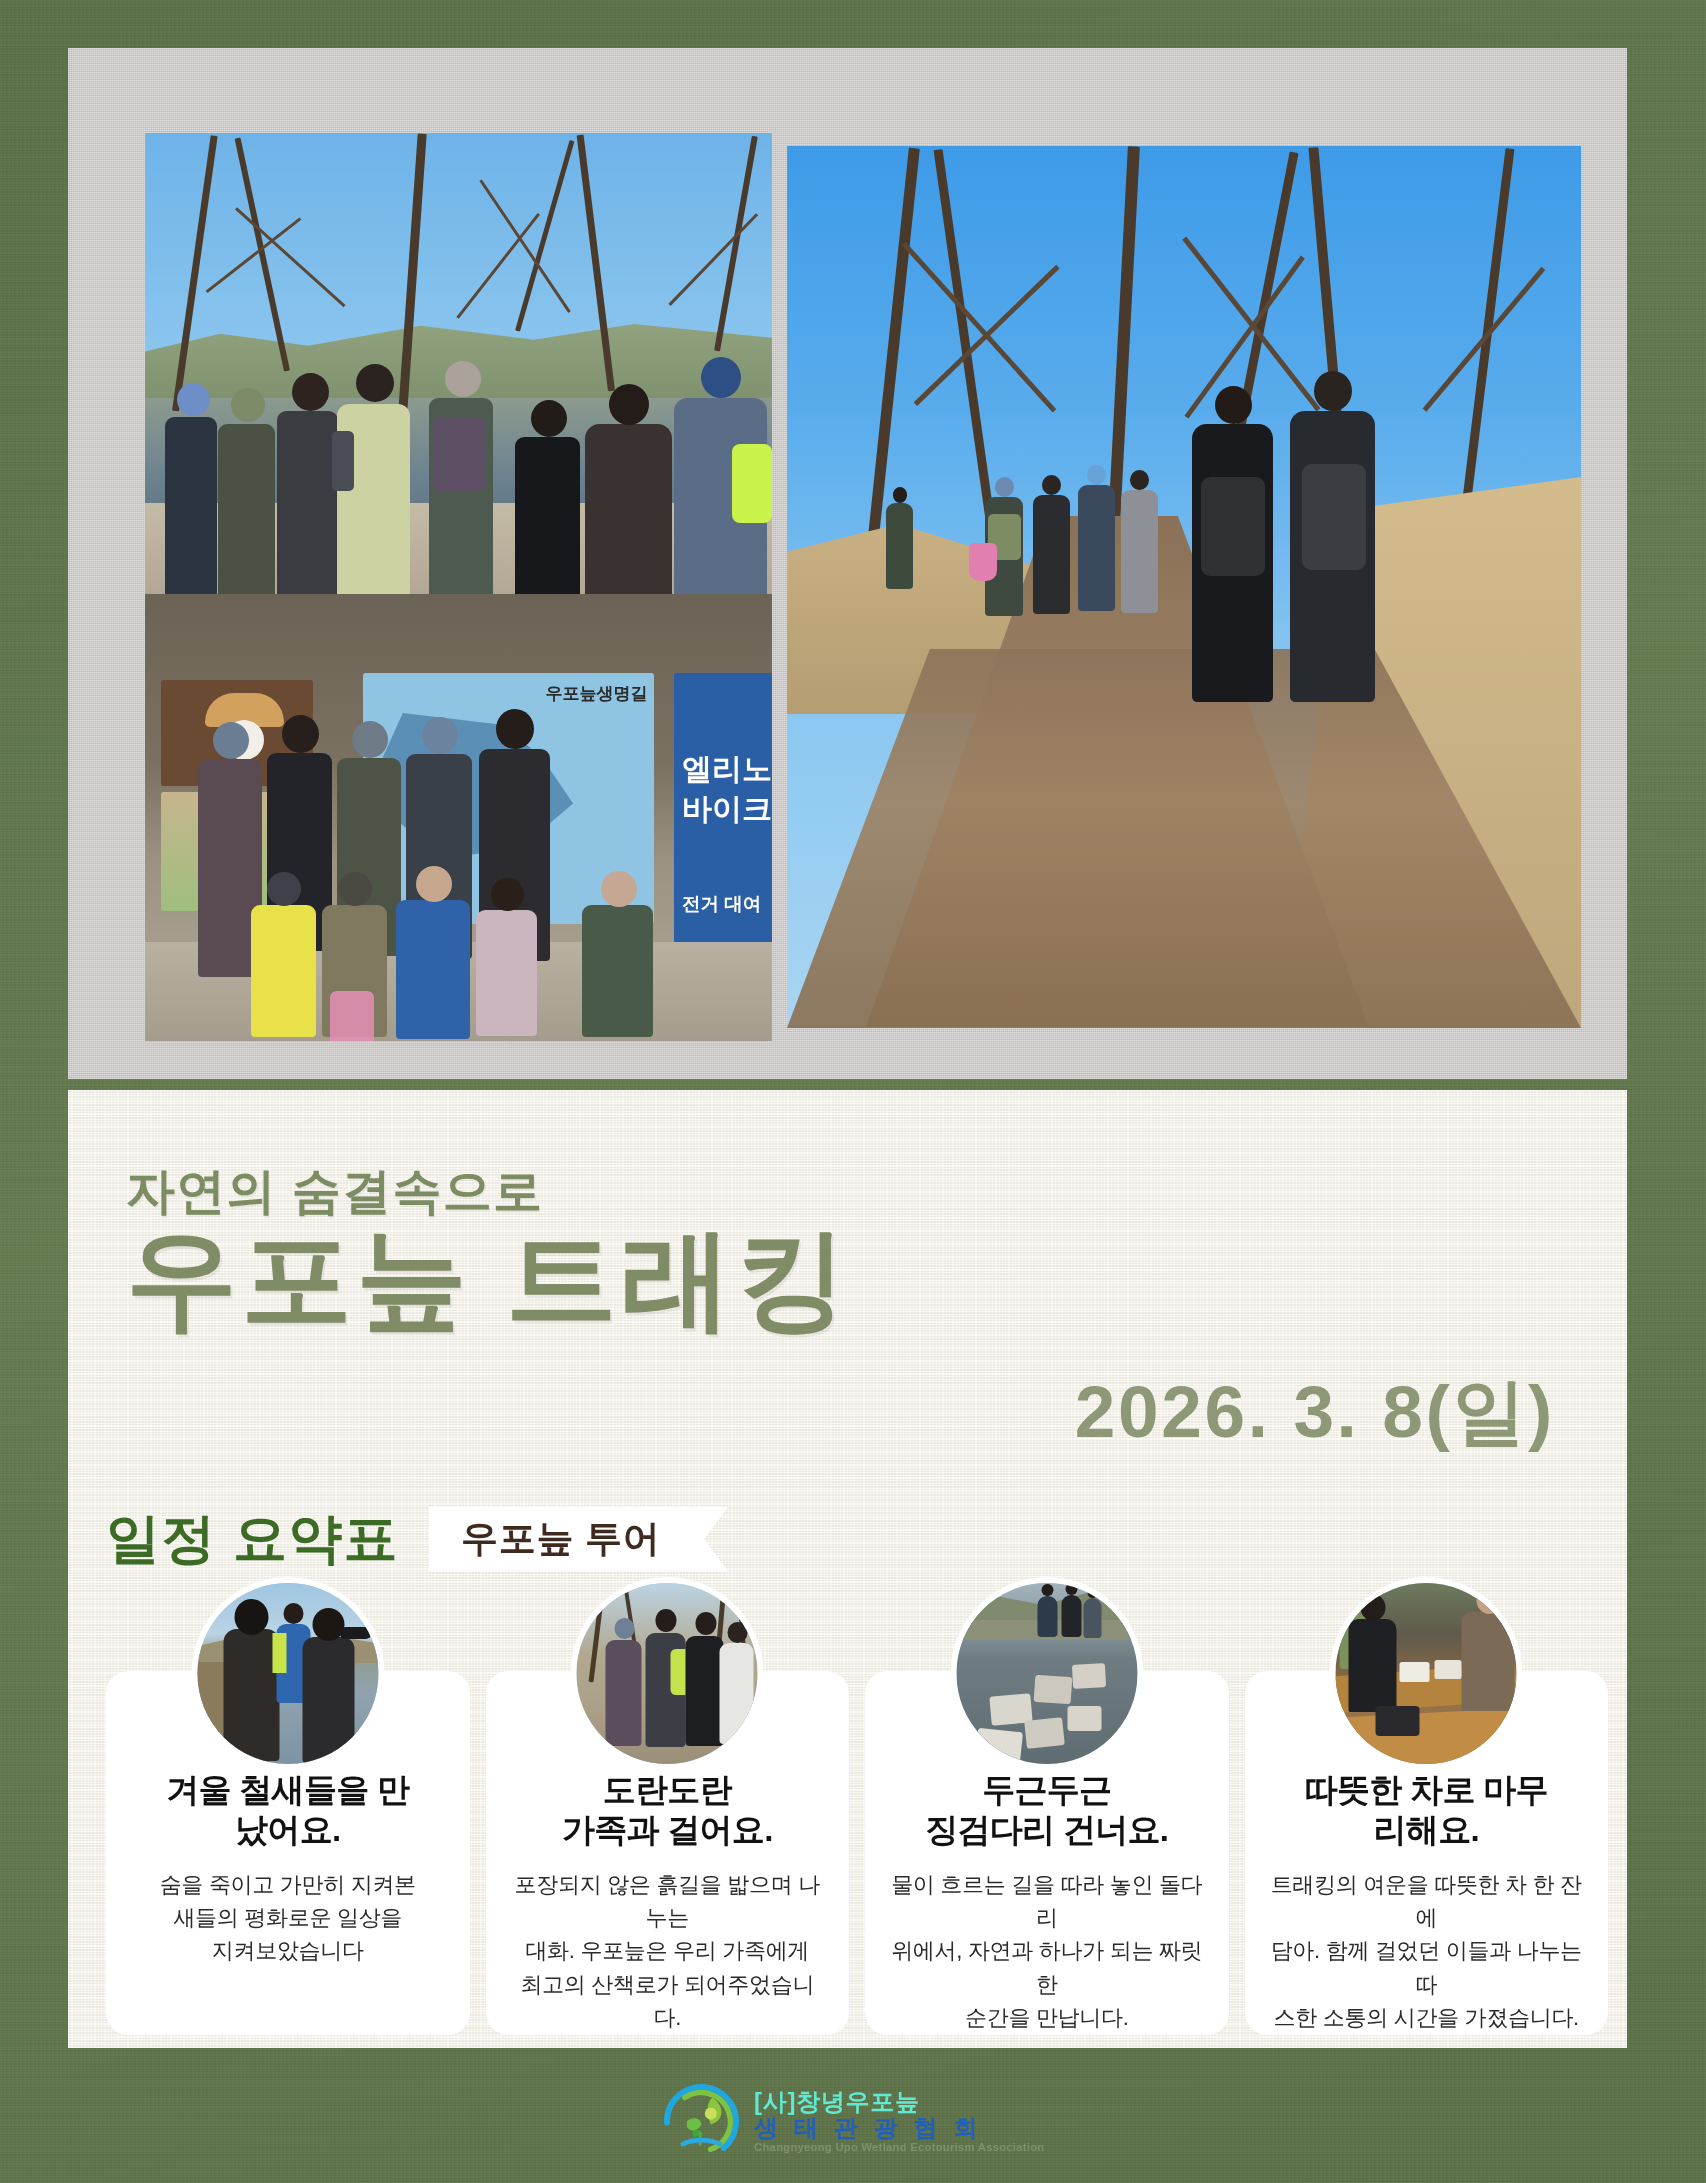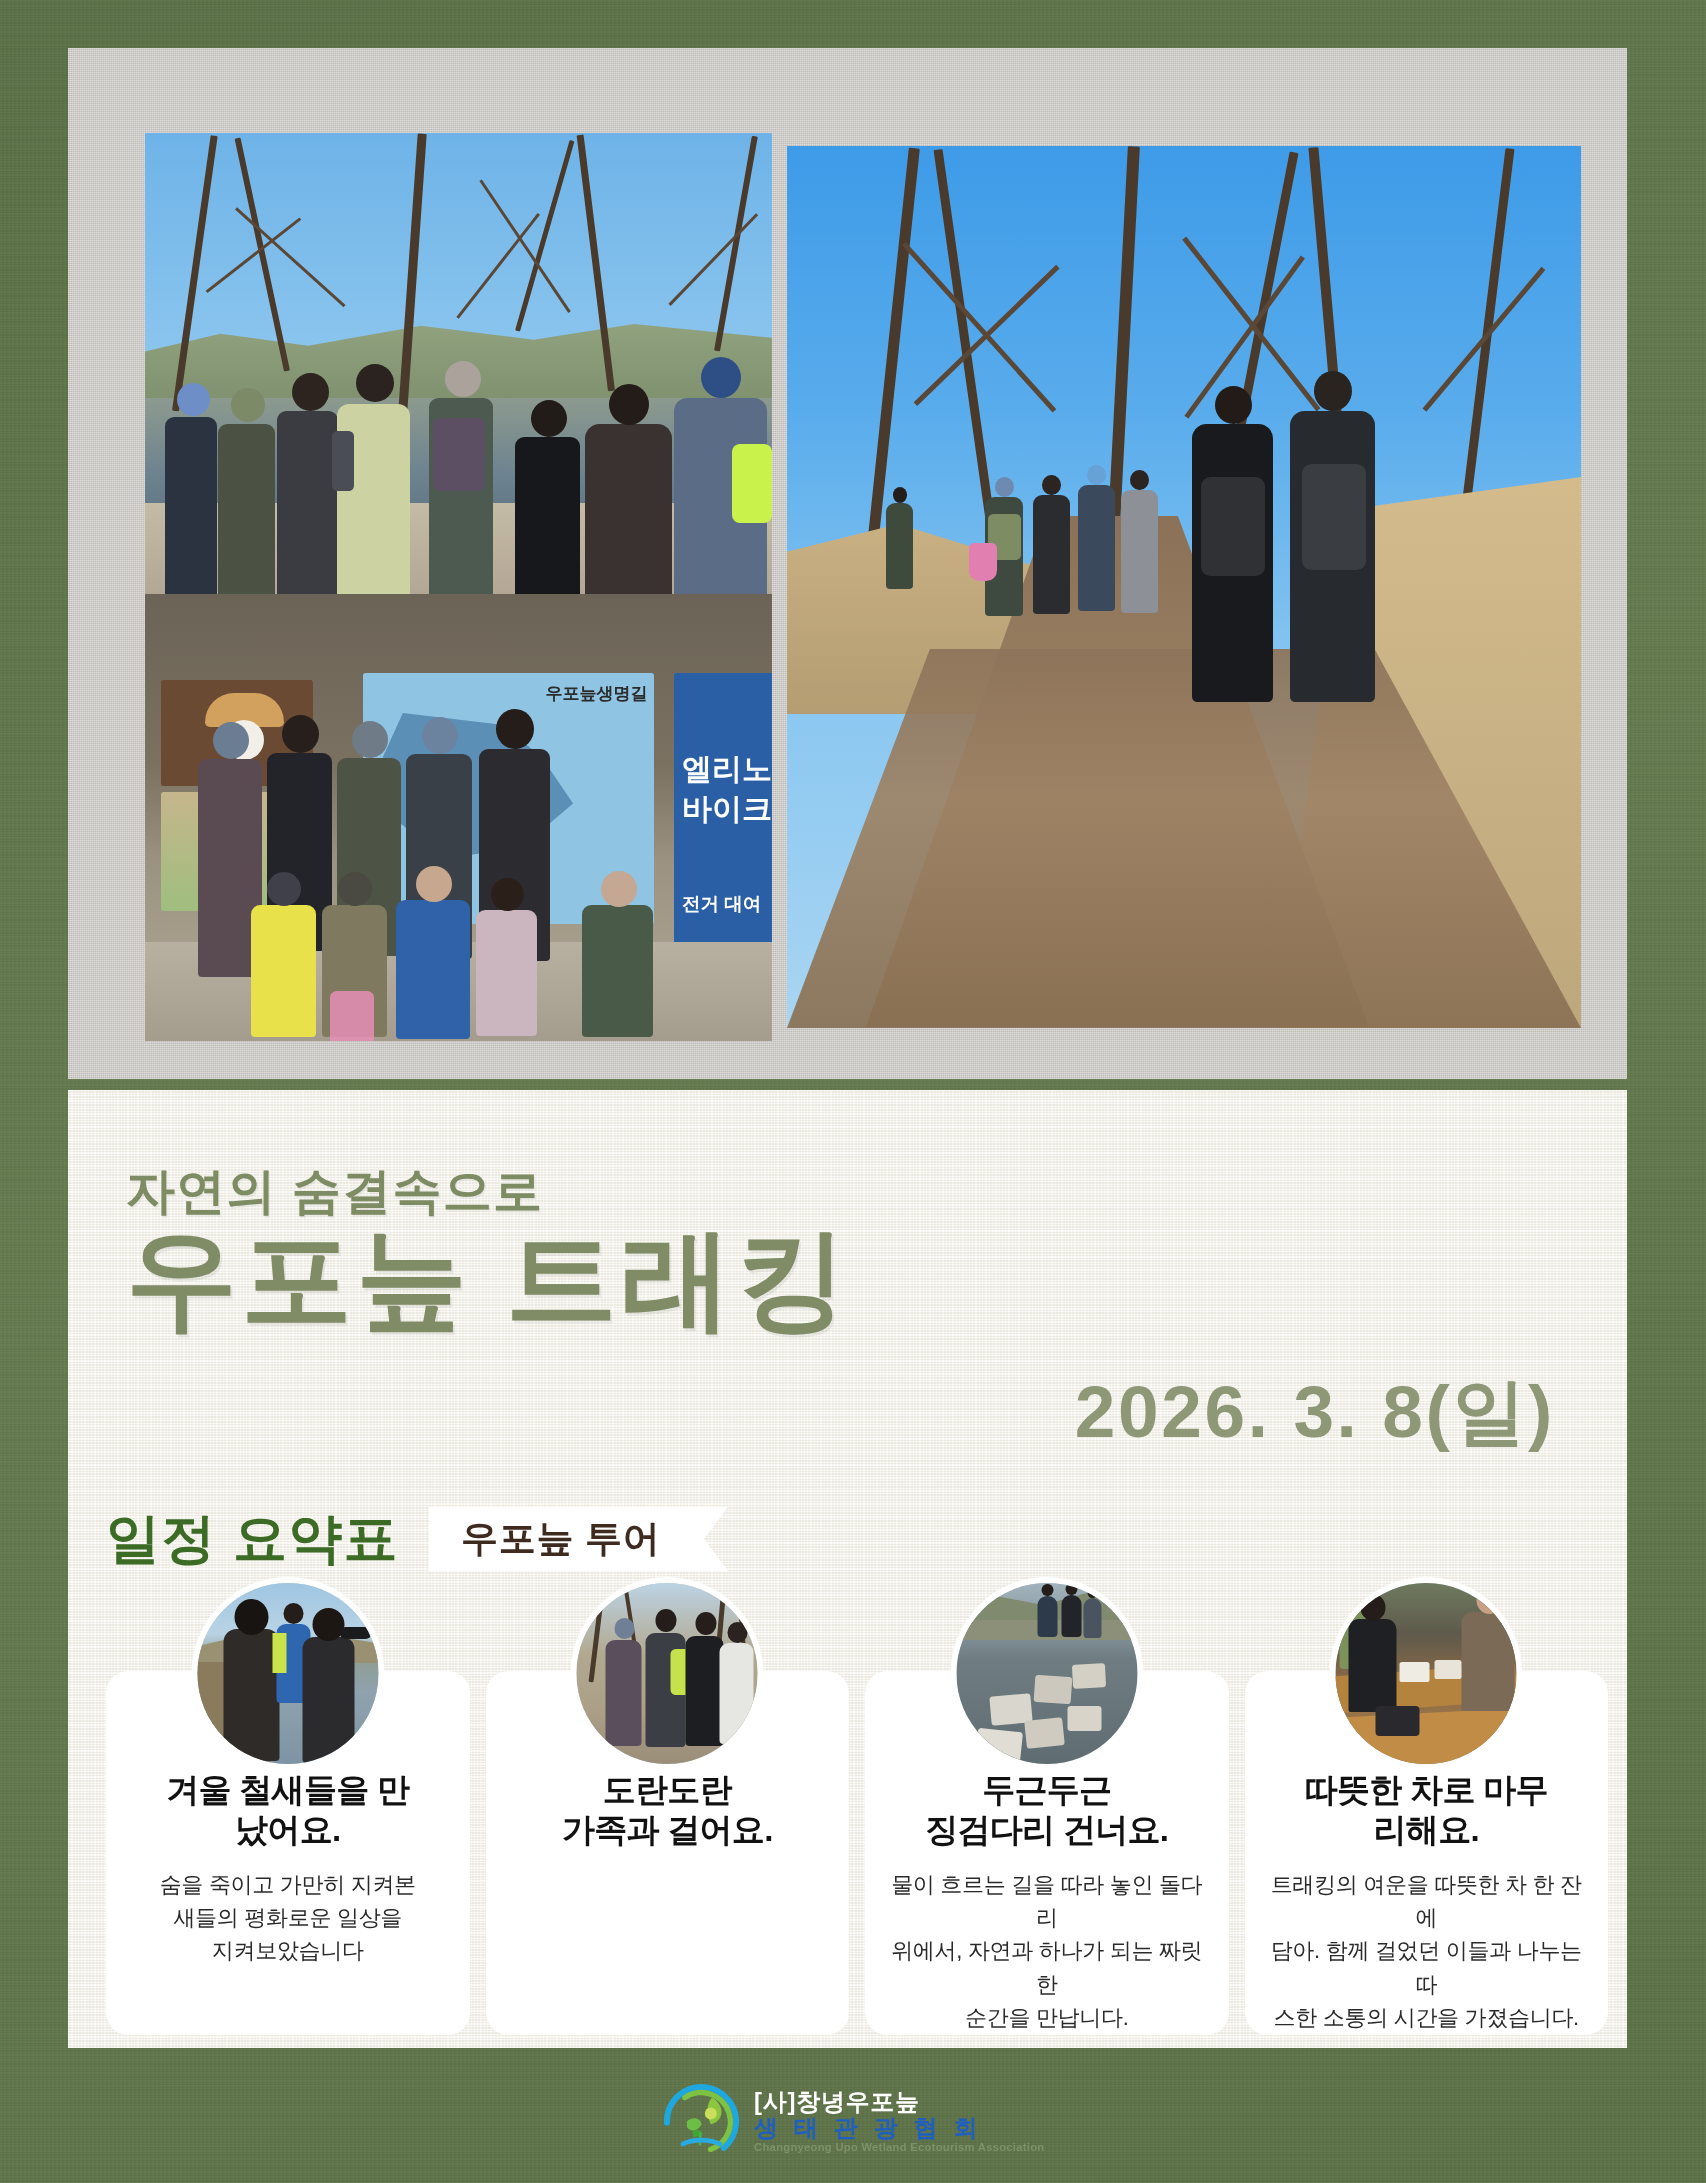--- a/index.html
+++ b/index.html
@@ -126,21 +126,21 @@
     white-space:pre-line;
   }
 
   
   .footer{
     position:absolute;left:0;right:0;top:2058px;height:126px;
     display:flex;align-items:center;justify-content:center;gap:14.6px;
   }
   .logo-mark{position:relative;width:77px;height:77px;}
   .logo-text{display:flex;flex-direction:column;gap:1.3px;}
-  .logo-l1{font-size:24px;font-weight:800;color:#ffffff;letter-spacing:0.7px;line-height:1.05;}
+  .logo-l1{font-size:24px;font-weight:800;color:#5eead4;letter-spacing:0.7px;line-height:1.05;}
   .logo-l2{font-size:24px;font-weight:800;color:#1F5FBF;letter-spacing:4.6px;line-height:1.05;}
   .logo-l3{font-size:11.2px;font-weight:600;color:#7E9168;letter-spacing:0.3px;}
 </style>
 </head>
 <body>
 
 <div class="bg-noise"></div>
 
 <div class="collage">
 
@@ -352,20 +352,23 @@
         <div class="person" style="left:109px;top:53px;width:38px;height:110px;background:#1d1e22;">
             <div class="head" style="left:9.3px;top:-24px;width:21px;height:22.5px;background:#251e1a;"></div>
           </div>
         <div class="person" style="left:143px;top:60px;width:34px;height:101px;background:#e6e6e2;">
             <div class="head" style="left:8px;top:-21px;width:20px;height:21px;background:#2a2320;"></div>
           </div>
       </div>
     </div>
     <div class="card-title">도란도란
 가족과 걸어요.</div>
+    <div class="card-body">포장되지 않은 흙길을 밟으며 나누는
+대화. 우포늪은 우리 가족에게
+최고의 산책로가 되어주었습니다.</div>
   </div>
 
   <div class="card">
     <div class="avatar">
       <div class="av-scene">
         <div style="position:absolute;inset:0;background:linear-gradient(180deg,#a2b3bd 0%,#8a9aa2 22%,#6f7d82 42%,#5f6d72 100%);"></div>
         <div style="position:absolute;left:0;top:0;width:100%;height:46px;background:#7f8a6f;clip-path:polygon(0 54%,22% 28%,48% 48%,72% 22%,100% 46%,100% 100%,0 100%);"></div>
         <div style="position:absolute;left:0;top:37px;width:100%;height:20px;background:#8d9078;"></div>
         <div class="person" style="left:81px;top:13.2px;width:20px;height:41px;background:#2c3a4a;">
             <div class="head" style="left:4.6px;top:-12px;width:11.2px;height:12px;background:#241d19;"></div>

